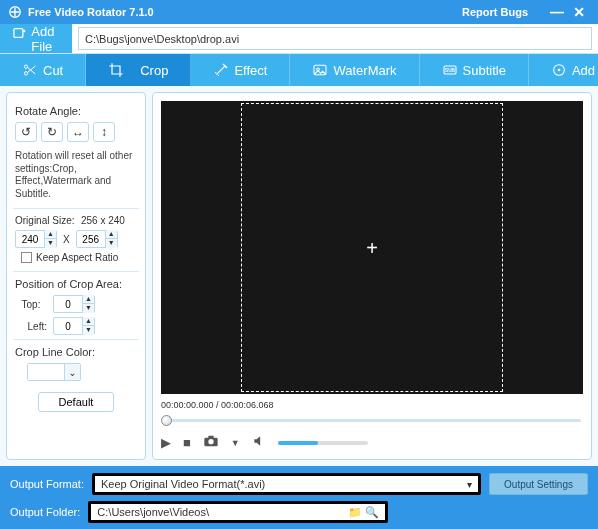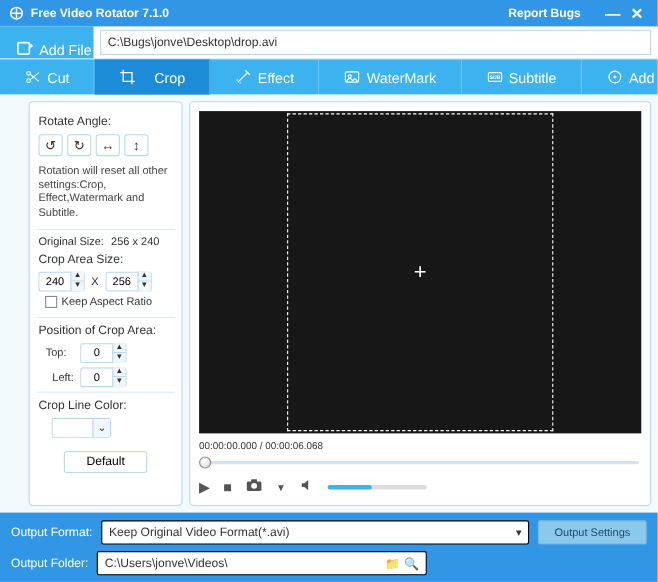--- a/index.html
+++ b/index.html
@@ -11,21 +11,21 @@
   display: flex; align-items: center; padding: 12px 8px;
   font-size: 11px; font-weight: bold;
 }
 .titlebar .tb-icon { width: 14px; height: 14px; margin-right: 6px; display:flex;align-items:center;justify-content:center;}
 .titlebar .spacer { flex: 1; }
 .titlebar .report { font-weight: bold; margin-right: 18px; cursor:pointer;}
 .titlebar .winbtn { width: 22px; text-align: center; font-size: 14px; cursor:pointer;}
 
 .filebar { height: 30px; display: flex; align-items: stretch; border-bottom: 1px solid #cce4f5; }
 .addfile {
-  width: 85px; background: #3cb2ef; color: #fff; display: flex; align-items: flex-end;
+  width: 72px; background: #3cb2ef; color: #fff; display: flex; align-items: flex-start;
   justify-content: center; gap: 4px; font-size: 13px; cursor:pointer;padding-left:12px;
 }
 .addfile svg { width: 18px; height: 18px; }
 .pathfield {
   flex: 1; border: 1px solid #b8d8ee; margin: 3px 6px; padding: 2px 6px;
   font-size: 11px; color: #333; display:flex; align-items:center; background:#fff;
 }
 
 .tabs { height: 32px; background: #3cb2ef; display: flex; }
 .tab {
@@ -34,21 +34,21 @@
   cursor:pointer;
 }
 .tab.active { background: #1c8cd8; gap: 16px; }
 .tab svg { width: 16px; height: 16px; }
 .tab.extra { flex:1; background:#fff;}
 
 .mainrow { display: flex; height: 380px; background: #f3fafe; padding: 6px; gap: 6px; }
 
 .leftpanel {
   width: 140px; background: #fff; border: 1px solid #b8d8ee; border-radius: 4px;
-  padding: 8px 8px; font-size: 11px; color: #333; overflow:hidden;margin-left:20px;
+  padding: 8px 8px; font-size: 11px; color: #333; overflow:hidden;
 }
 .leftpanel .label { margin: 4px 0 5px; }
 .rotbtns { display: flex; gap: 4px; flex-wrap: wrap; margin-bottom:8px;}
 .rotbtn { width:22px; height:20px; border:1px solid #b8d8ee; border-radius:3px; background:#fff; display:flex;align-items:center;justify-content:center;font-size:12px;cursor:pointer;}
 .note { font-size:10px; line-height:1.25; color:#444; margin-bottom:8px;}
 .hr { border-top:1px solid #d6eaf7; margin:4px -2px 6px;}
 .row { display:flex; align-items:center; gap:6px; margin:4px 0;}
 .lbl2 { width:60px; font-size:10px;}
 .val2 { font-size:10px;}
 .spin { display:inline-flex; align-items:center; border:1px solid #b8d8ee; height:18px; border-radius:2px;}
@@ -72,21 +72,21 @@
 .seek .track{position:absolute;left:2px;right:2px;top:5px;height:3px;background:#cfe3f2;border-radius:2px;}
 .seek .thumb{position:absolute;left:0;top:1px;width:11px;height:11px;border-radius:50%;border:1px solid #888;background:radial-gradient(circle at 35% 35%, #fff, #cfd6db);cursor:pointer;}
 .controls{display:flex;align-items:center;gap:12px;color:#555;}
 .controls .cbtn{cursor:pointer;font-size:13px;}
 .volslider{width:90px;height:4px;background:#ddd;border-radius:2px;position:relative;cursor:pointer;}
 .volslider .fill{height:100%;background:#3cb2ef;width:45%;border-radius:2px;}
 
 .footer { height: 63px; background:#3296e6; padding:6px 10px; color:#fff; font-size:11px; position:relative;}
 .foot-row{display:flex;align-items:center;gap:8px;height:24px;}
 .foot-row:last-child{margin-top:4px;}
-.foot-input{flex:1;background:#fff;border:1px solid #000000;color:#333;height:22px;padding:0 6px;font-size:11px;border-radius:2px;display:flex;align-items:center;}
+.foot-input{flex:1;background:#fff;border:3px solid #000000;color:#333;height:22px;padding:0 6px;font-size:11px;border-radius:2px;display:flex;align-items:center;}
 .foot-select{position:relative; width:260px;}
 .foot-select .arrow{position:absolute;right:6px;top:50%;transform:translateY(-50%);color:#333;font-size:10px;pointer-events:none;}
 .outset{background:#8cc8ea;border:1px solid #70b8e0;color:#1b4d6f;height:22px;padding:0 14px;font-size:10px;border-radius:2px;cursor:pointer;display:flex;align-items:center;}
 .start{
   position:absolute;right:12px;top:6px;width:126px;height:46px;border-radius:23px;
   background:linear-gradient(#ff8d2f,#ff6e12);color:#fff;font-size:20px;
   display:flex;align-items:center;justify-content:center;gap:8px;cursor:pointer;
   box-shadow:0 1px 2px rgba(0,0,0,.2) inset, 0 1px 0 rgba(0,0,0,.15);
 }
 .start svg{width:20px;height:20px;}
@@ -177,21 +177,20 @@
       <div class="rotbtn">↻</div>
       <div class="rotbtn">↔</div>
       <div class="rotbtn">↕</div>
     </div>
     <div class="note">Rotation will reset all other settings:Crop, Effect,Watermark and Subtitle.</div>
     <div class="hr"></div>
     <div class="row">
       <span class="lbl2">Original Size:</span>
       <span class="val2">256 x 240</span>
     </div>
-    <div class="label">Crop Area Size:</div>
     <div class="row">
       <span class="spin">
         <input value="240" style="">
         <span class="ab">
             <div>▲</div>
             <div>▼</div>
           </span>
       </span>
       <span style="font-size:10px;">X</span>
       <span class="spin">

